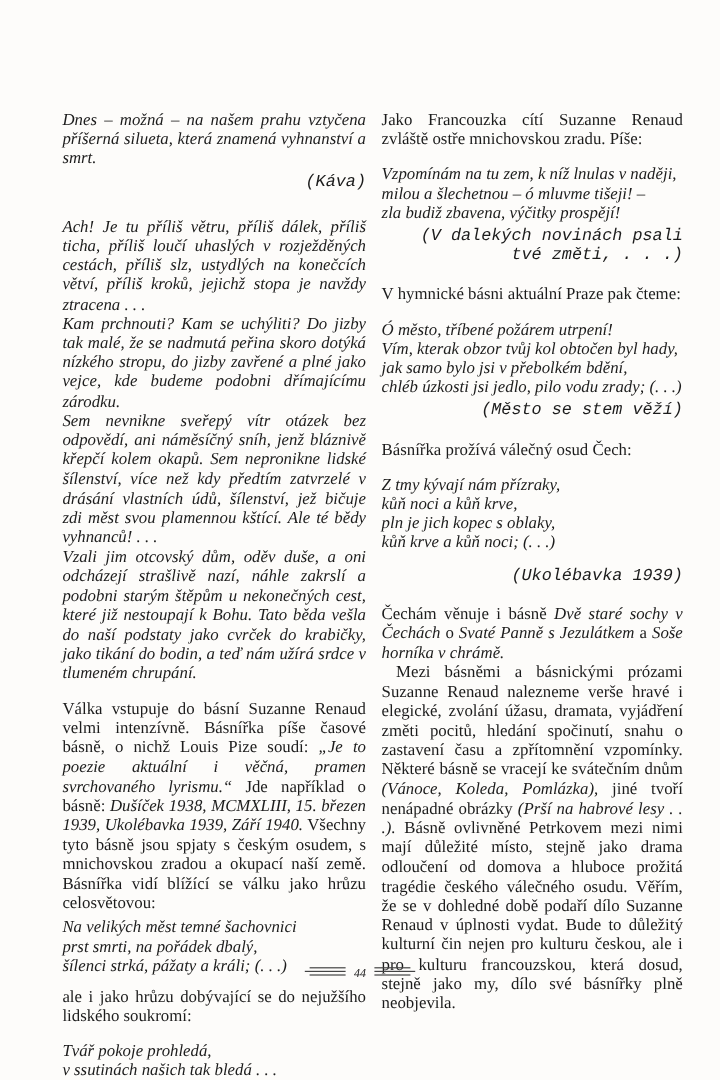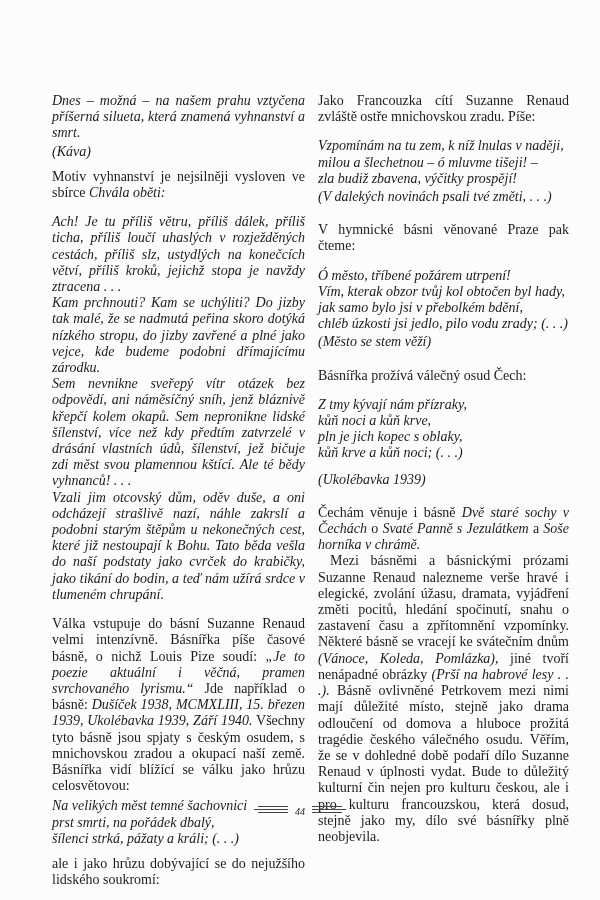--- a/index.html
+++ b/index.html
@@ -15,21 +15,21 @@
       position: absolute;
       top: 93px;
       font-size: 14px;
       line-height: 16.2px;
       text-align: justify;
     }
     .col-left { left: 52px; width: 253px; }
     .col-right { left: 318px; width: 251px; }
     p { margin: 0; }
     .it { font-style: italic; }
-    .cite { font-style: italic; margin: 2px 0 0 0; }
+    .cite { text-align: right; font-style: italic; margin: 2px 0 0 0; font-family: Liberation Mono, monospace; }
     .gap-s { height: 9px; }
     .gap-m { height: 13px; }
     .gap-l { height: 17px; }
     .indent { text-indent: 12px; }
     .footer {
       position: absolute; left: 0; top: 806px; width: 600px;
       display: flex; justify-content: center; 
       gap: 7px;
     }
     .rule { display: flex; flex-direction: column; gap: 2px; }
@@ -42,21 +42,20 @@
     .rule-right span:nth-child(3) { width: 30px; }
     .pagenum { font-size: 10px; font-style: italic; }
   </style>
 </head>
 <body>
 
 <div class="col col-left">
   <p class="it">Dnes – možná – na našem prahu vztyčena příšerná silueta, která znamená vyhnanství a smrt.</p>
   <p class="cite">(Káva)</p>
   <div class="gap-s"></div>
-  <p><span>Motiv vyhnanství je nejsilněji vysloven ve sbírce </span><span class="it">Chvála oběti:</span></p>
   <div class="gap-m"></div>
   <div>
     <p class="it">Ach! Je tu příliš větru, příliš dálek, příliš ticha, příliš loučí uhaslých v rozježděných cestách, příliš slz, ustydlých na konečcích větví, příliš kroků, jejichž stopa je navždy ztracena . . .</p>
     <p class="it">Kam prchnouti? Kam se uchýliti? Do jizby tak malé, že se nadmutá peřina skoro dotýká nízkého stropu, do jizby zavřené a plné jako vejce, kde budeme podobni dřímajícímu zárodku.</p>
     <p class="it">Sem nevnikne sveřepý vítr otázek bez odpovědí, ani náměsíčný sníh, jenž bláznivě křepčí kolem okapů. Sem nepronikne lidské šílenství, více než kdy předtím zatvrzelé v drásání vlastních údů, šílenství, jež bičuje zdi měst svou plamennou kštící. Ale té bědy vyhnanců! . . .</p>
     <p class="it">Vzali jim otcovský dům, oděv duše, a oni odcházejí strašlivě nazí, náhle zakrslí a podobni starým štěpům u nekonečných cest, které již nestoupají k Bohu. Tato běda vešla do naší podstaty jako cvrček do krabičky, jako tikání do bodin, a teď nám užírá srdce v tlumeném chrupání.</p>
   </div>
   <div class="gap-m"></div>
   <p><span>Válka vstupuje do básní Suzanne Renaud velmi intenzívně. Básnířka píše časové básně, o nichž Louis Pize soudí: </span><span class="it">„Je to poezie aktuální i věčná, pramen svrchovaného lyrismu.“</span><span> Jde například o básně: </span><span class="it">Dušíček 1938, MCMXLIII, 15. březen 1939, Ukolébavka 1939, Září 1940.</span><span> Všechny tyto básně jsou spjaty s českým osudem, s mnichovskou zradou a okupací naší země. Básnířka vidí blížící se válku jako hrůzu celosvětovou:</span></p>
   <div style="height:4px"></div>
@@ -78,21 +77,21 @@
 <div class="col col-right">
   <p>Jako Francouzka cítí Suzanne Renaud zvláště ostře mnichovskou zradu. Píše:</p>
   <div class="gap-m"></div>
   <div>
     <p class="it">Vzpomínám na tu zem, k níž lnulas v naději,</p>
     <p class="it">milou a šlechetnou – ó mluvme tišeji! –</p>
     <p class="it">zla budiž zbavena, výčitky prospějí!</p>
   </div>
   <p class="cite">(V dalekých novinách psali tvé změti, . . .)</p>
   <div class="gap-l"></div>
-  <p>V hymnické básni věnované Praze pak čteme:</p>
+  <p>V hymnické básni aktuální Praze pak čteme:</p>
   <div class="gap-m"></div>
   <div>
     <p class="it">Ó město, tříbené požárem utrpení!</p>
     <p class="it">Vím, kterak obzor tvůj kol obtočen byl hady,</p>
     <p class="it">jak samo bylo jsi v přebolkém bdění,</p>
     <p class="it">chléb úzkosti jsi jedlo, pilo vodu zrady; (. . .)</p>
   </div>
   <p class="cite">(Město se stem věží)</p>
   <div class="gap-l"></div>
   <p>Básnířka prožívá válečný osud Čech:</p>

